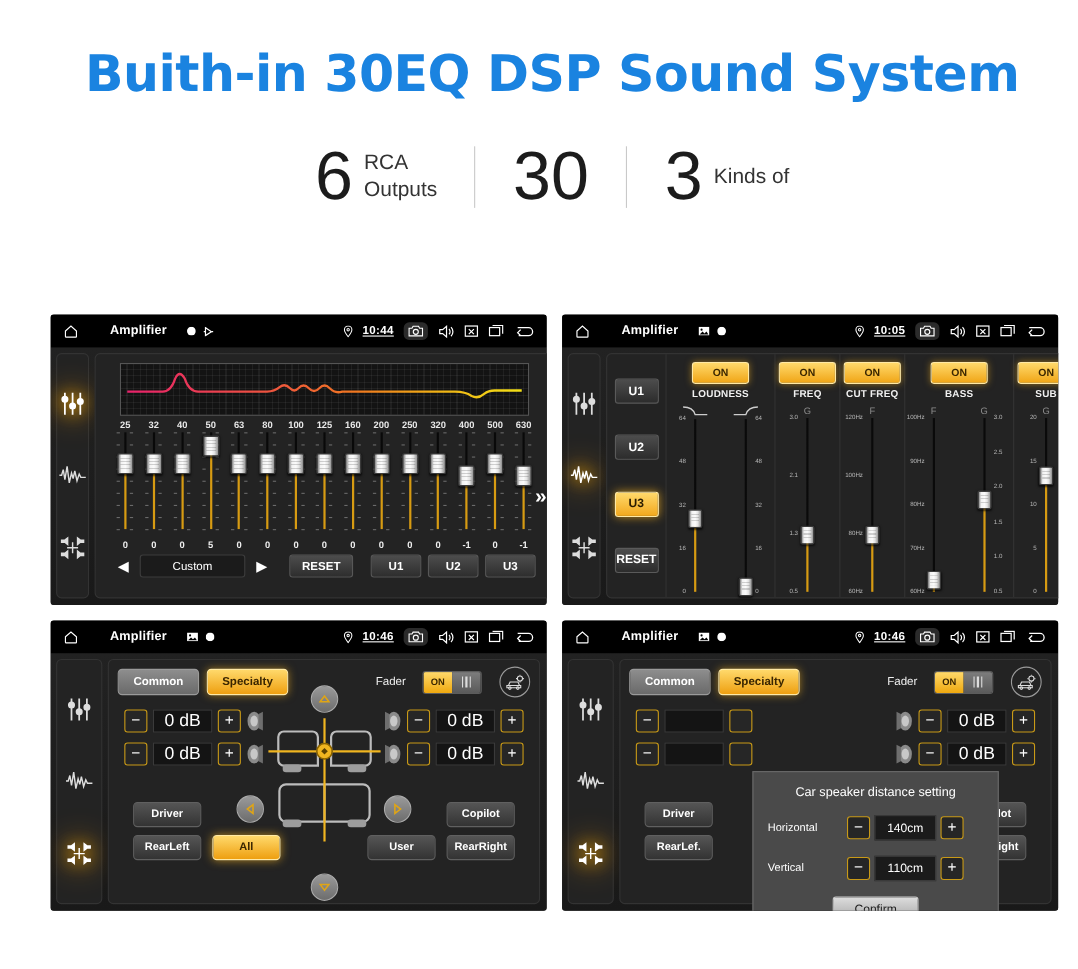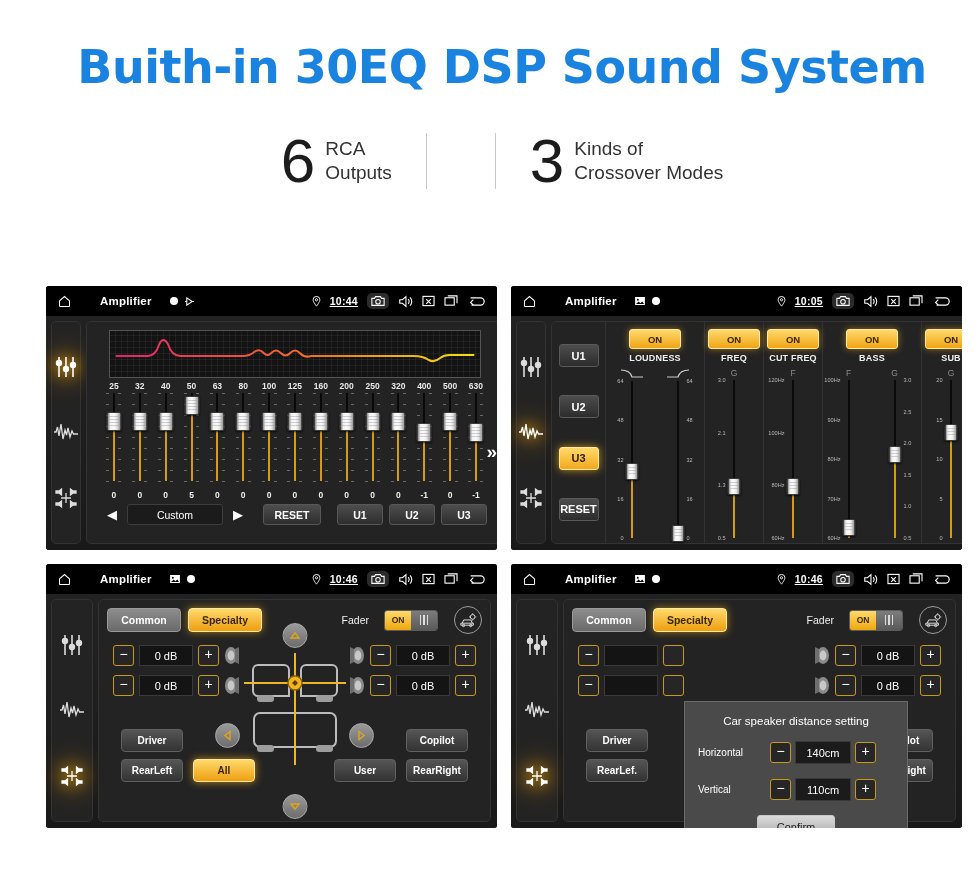--- a/index.html
+++ b/index.html
@@ -271,21 +271,21 @@
   }
   .fader-grid { position:relative; height: 176px; margin-top: 3px; }
   .dbrow { display:flex; align-items:center; gap:5px; position:absolute; }
   .sq {
     width: 21px; height:21px; border:1.5px solid #c99a17; border-radius:3px;
     background:#262626; color:#fff; font-size:14px; line-height:17px; text-align:center;
     font-weight:300;
   }
   .dbval {
     width: 54px; height:21px; background:#141414; border:1px solid #3a3a3a;
-    color:#fff; font-size:11px; display:flex; align-items:center; justify-content:center;
+    color:#fff; font-size:16px; display:flex; align-items:center; justify-content:center;
   }
   .spk { width:17px; height:19px; }
   .fbtn {
     position:absolute; width: 62px; height:23px; border-radius:4px;
     background: linear-gradient(180deg,#555,#333); border:1px solid #606060;
     color:#fff; font-size:10px; font-weight:bold;
     display:flex; align-items:center; justify-content:center;
   }
   .fbtn.on {
     background: linear-gradient(180deg,#ffd96b,#ee9f10); color:#3a2600; border-color:#ffe9a5;
@@ -330,27 +330,27 @@
   <div class="stats">
     <div class="stat">
       <div class="stat-num">6</div>
       <div class="stat-txt">
         <div>RCA</div>
         <div>Outputs</div>
       </div>
     </div>
     <div class="stat-div"></div>
     <div class="stat">
+      <div class="stat-num">30</div>
     </div>
     <div class="stat-div"></div>
     <div class="stat">
       <div class="stat-num">3</div>
       <div class="stat-txt">
         <div>Kinds of</div>
-        <div>Crossover Modes</div>
       </div>
     </div>
   </div>
 
   <div class="screens">
 
     <div class="screen">
       <div class="statusbar">
         <span class="ic">
             <svg width="15" height="15" viewBox="0 0 24 24" fill="none" stroke="#fff" stroke-width="1.7">

